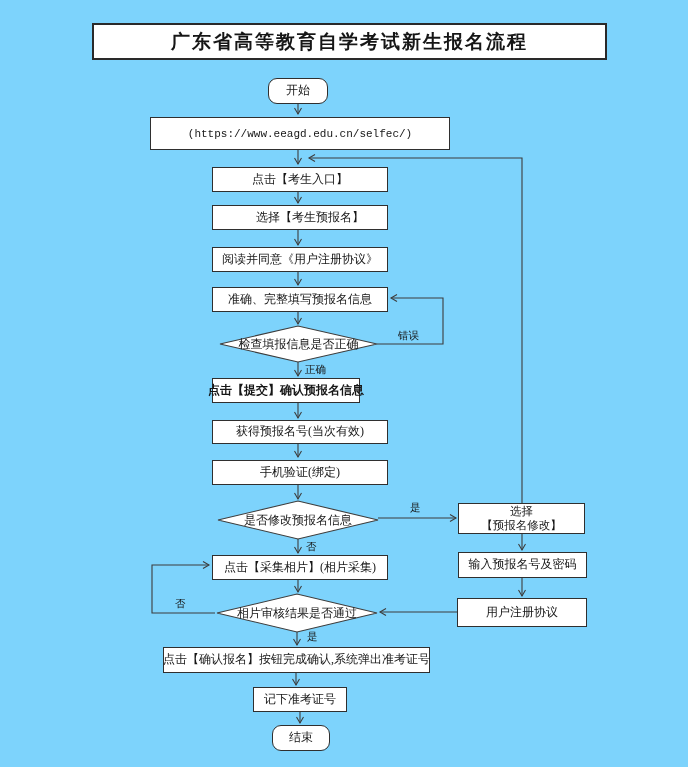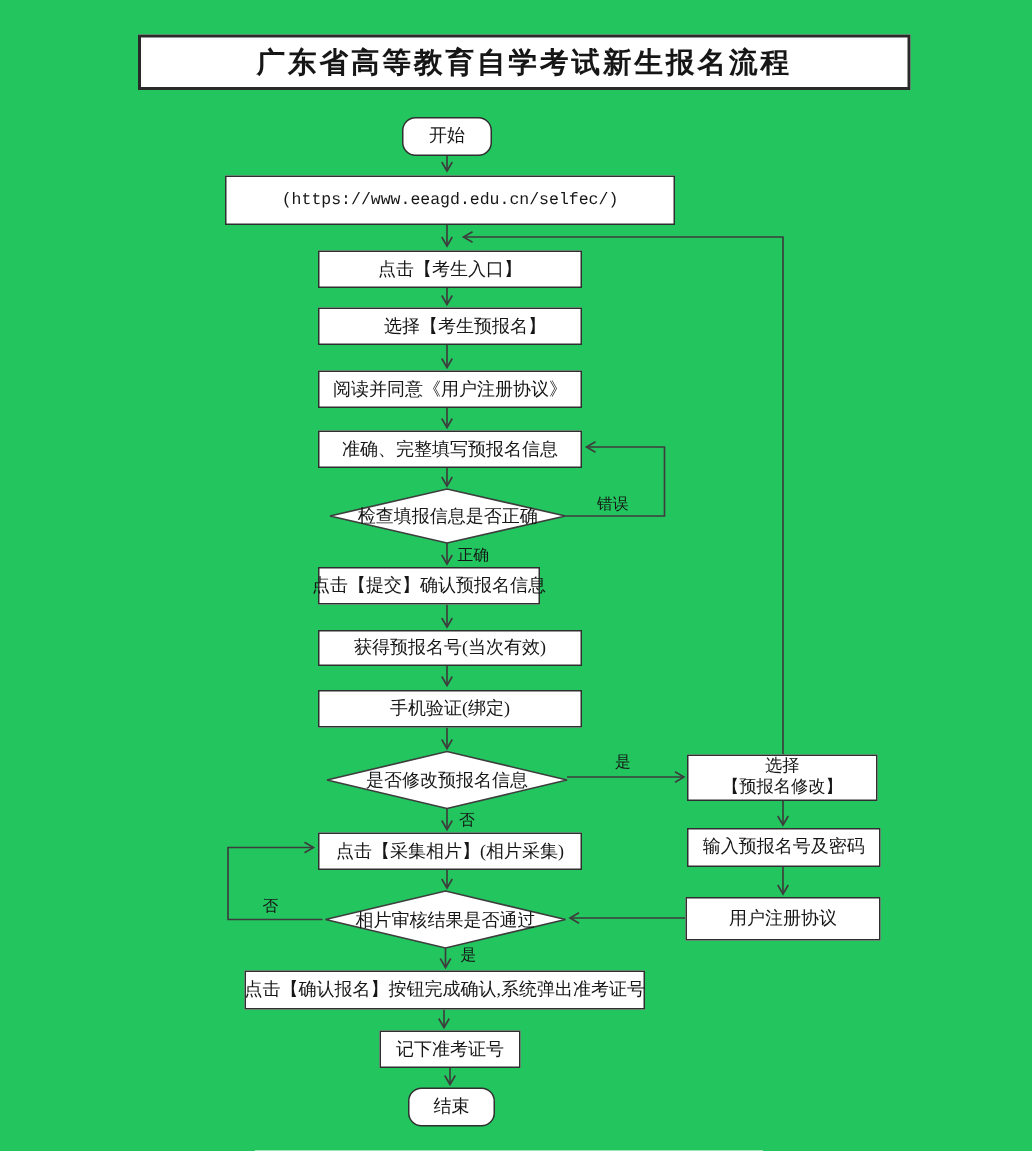--- a/index.html
+++ b/index.html
@@ -1,19 +1,19 @@
 <!DOCTYPE html>
 <html><head>
 <meta charset="utf-8">
 <style>
   html,body{margin:0;padding:0;background:#ffffff;}
   .canvas{
     position:relative;
     width:688px;height:767px;
-    background:#22c55e;
+    background:#7dd3fc;
     font-family:"Liberation Serif", serif;
     color:#161616;
     overflow:hidden;
   }
   svg.connectors{position:absolute;left:0;top:0;z-index:0;}
   .node{
     position:absolute;box-sizing:border-box;z-index:1;
     background:#ffffff;border:1.4px solid #2f2f2f;
     display:flex;align-items:center;justify-content:center;
     text-align:center;font-size:12px;line-height:1.15;
@@ -113,21 +113,21 @@
   </div>
 
   <div class="node" style="left:212px;top:287px;width:176px;height:25px;">
     <span>准确、完整填写预报名信息</span>
   </div>
 
   <div class="diamond-text" style="left:220px;top:333px;width:157px;height:22px;">
     <span>检查填报信息是否正确</span>
   </div>
 
-  <div class="node" style="left:212px;top:378px;width:148px;height:25px;">
+  <div class="node" style="left:212px;top:378px;width:148px;height:25px;font-weight:bold;">
     <span>点击【提交】确认预报名信息</span>
   </div>
 
   <div class="node" style="left:212px;top:420px;width:176px;height:24px;">
     <span>获得预报名号(当次有效)</span>
   </div>
 
   <div class="node" style="left:212px;top:460px;width:176px;height:25px;">
     <span>手机验证(绑定)</span>
   </div>

